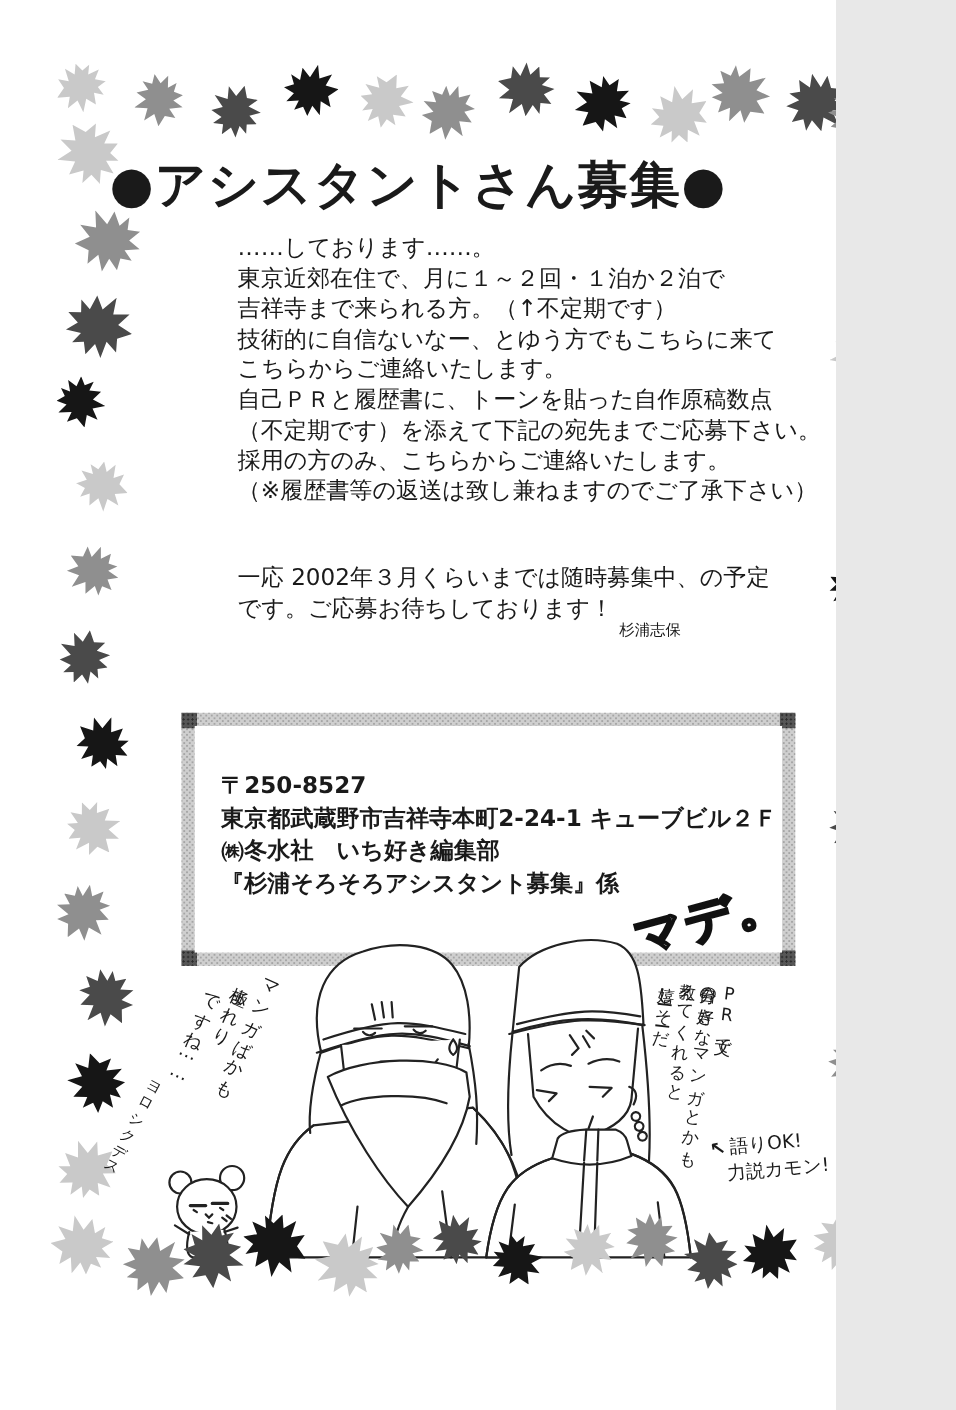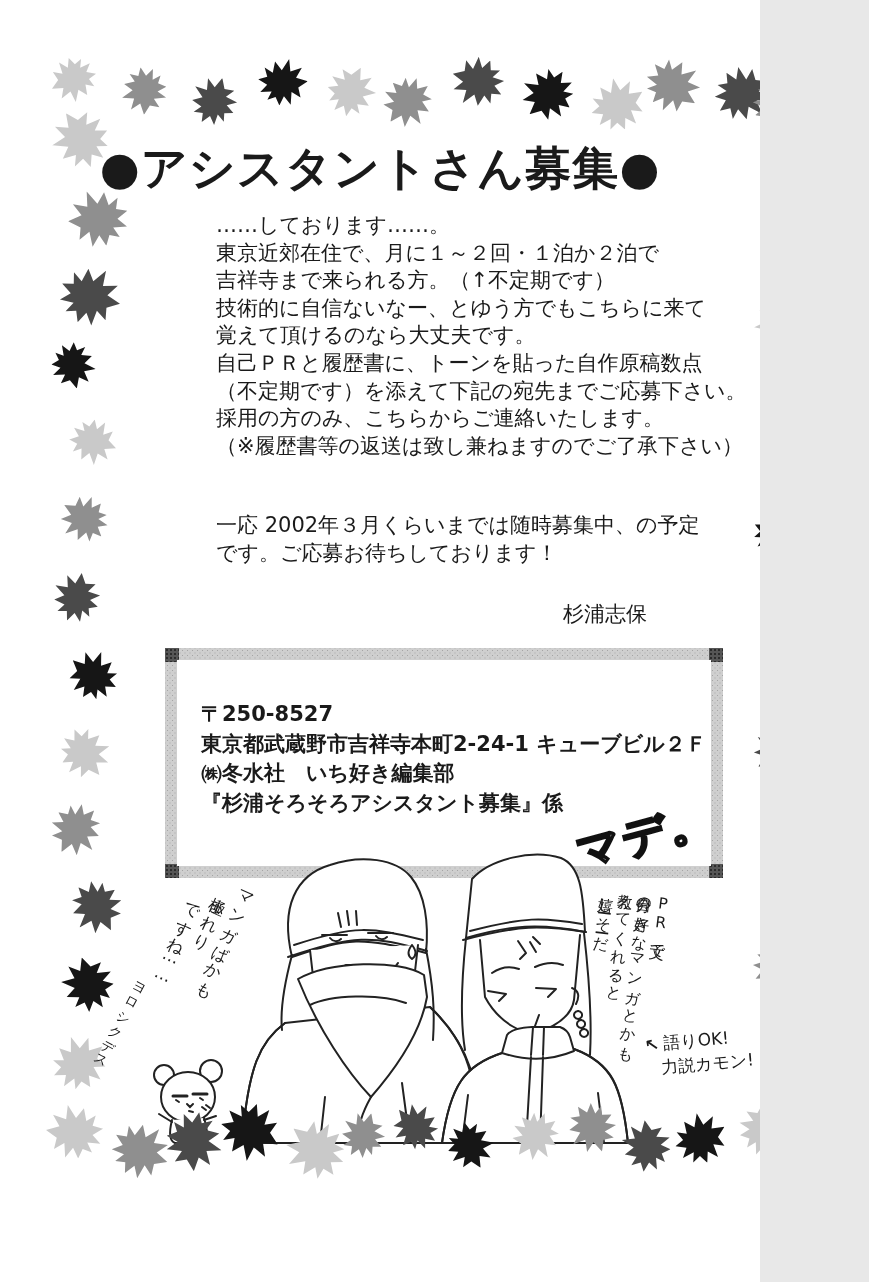--- a/index.html
+++ b/index.html
@@ -9,21 +9,21 @@
   #border-layer{position:absolute;inset:0;z-index:4;pointer-events:none;}
   .splat{position:absolute;
     clip-path:polygon(38% 0,52% 14%,66% 2%,64% 22%,86% 12%,78% 32%,100% 36%,84% 48%,96% 64%,76% 60%,80% 84%,60% 72%,54% 100%,42% 76%,22% 92%,26% 68%,0 70%,14% 50%,2% 32%,24% 36%,16% 10%,36% 22%);}
   .sh{filter:drop-shadow(4px 3px 0 #161616);}
   
   .title{position:absolute;left:0;right:0;top:138px;margin:0;text-align:center;z-index:2;
          font-size:46px;font-weight:800;letter-spacing:1px;}
   
   .body-text{position:absolute;left:216px;top:212px;z-index:2;font-size:21px;line-height:27.6px;}
   .followup{position:absolute;left:216px;top:511px;z-index:2;font-size:21px;line-height:28px;}
-  .signature{position:absolute;left:563px;top:600px;z-index:2;font-size:21px;}
+  .signature{position:absolute;left:563px;top:564px;z-index:2;font-size:14px;}
   
   .addr-box{position:absolute;left:165px;top:648px;width:558px;height:230px;z-index:1;
     background-color:#cfcfcf;
     background-image:radial-gradient(#a5a5a5 26%,transparent 27%),radial-gradient(#a5a5a5 26%,transparent 27%);
     background-size:5px 5px;background-position:0 0,2.5px 2.5px;}
   .addr-inner{position:absolute;left:12px;top:12px;right:12px;bottom:12px;background:#fff;
     padding:40px 0 0 24px;box-sizing:border-box;font-size:21px;line-height:29.5px;font-weight:600;}
   .corner{position:absolute;width:14px;height:14px;background:#565656;
     background-image:radial-gradient(#2c2c2c 30%,transparent 31%);background-size:4px 4px;}
   .corner.tl{left:0;top:0}.corner.tr{right:0;top:0}.corner.bl{left:0;bottom:0}.corner.br{right:0;bottom:0}
@@ -110,21 +110,21 @@
       <div class="splat" style="left: 794px; top: 1122px; width: 52px; height: 52px; background: rgb(143, 143, 143); transform: rotate(311deg);"></div>
     </div>
 
   <h1 class="title">●アシスタントさん募集●</h1>
 
   <div class="body-text">
     <div>……しております……。</div>
     <div>東京近郊在住で、月に１～２回・１泊か２泊で</div>
     <div>吉祥寺まで来られる方。（↑不定期です）</div>
     <div>技術的に自信ないなー、とゆう方でもこちらに来て</div>
-    <div>覚えて頂けるのなら大丈夫です。</div>
+    <div>こちらからご連絡いたします。</div>
     <div>自己ＰＲと履歴書に、トーンを貼った自作原稿数点</div>
     <div>（不定期です）を添えて下記の宛先までご応募下さい。</div>
     <div>採用の方のみ、こちらからご連絡いたします。</div>
     <div>（※履歴書等の返送は致し兼ねますのでご了承下さい）</div>
   </div>
 
   <div class="followup">
     <div>一応 2002年３月くらいまでは随時募集中、の予定</div>
     <div>です。ご応募お待ちしております！</div>
   </div>

